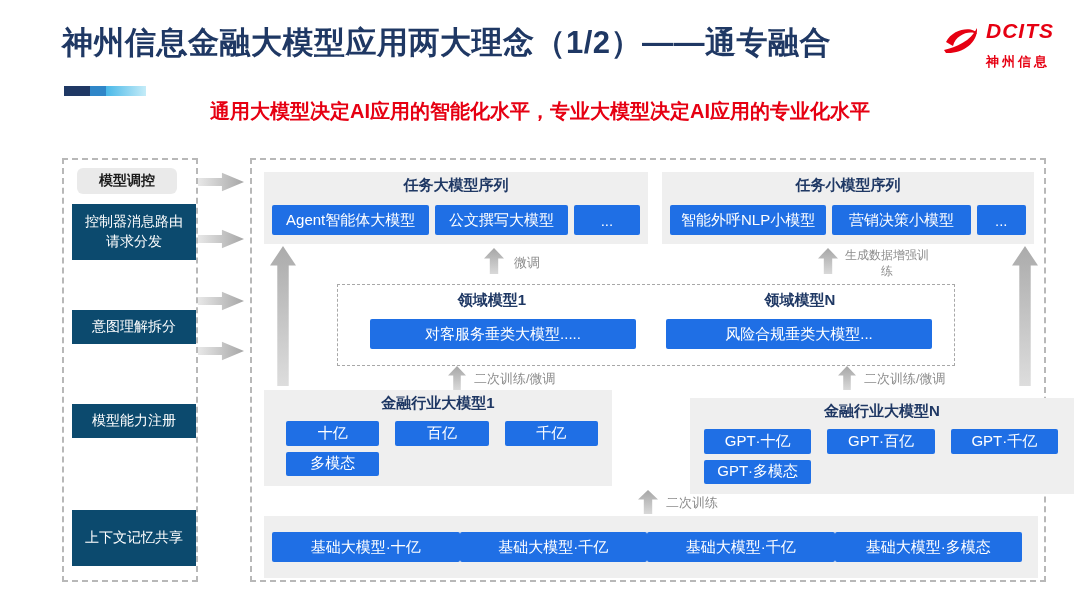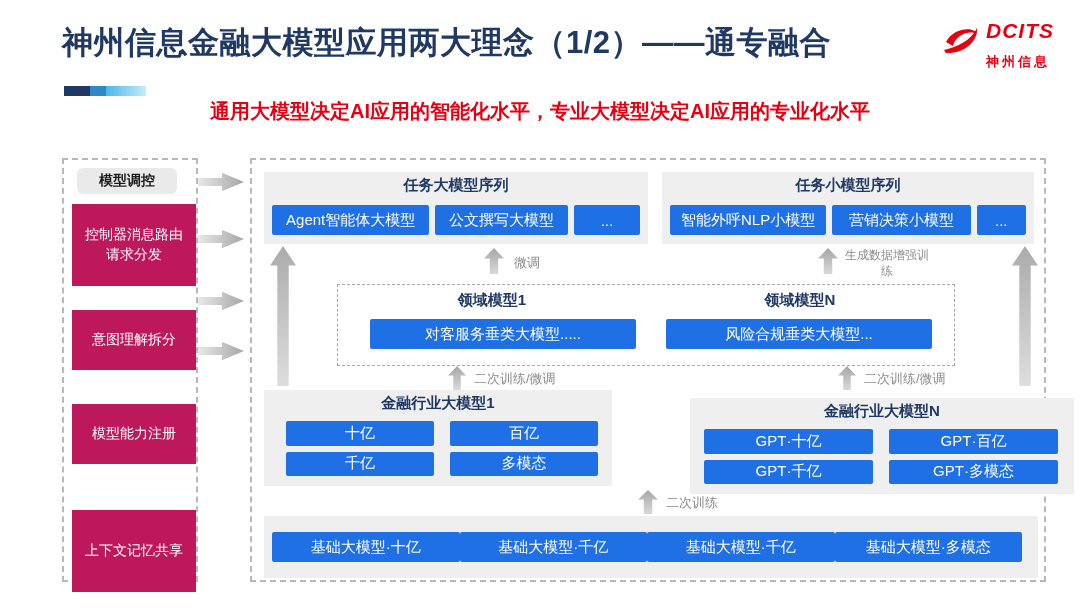--- a/index.html
+++ b/index.html
@@ -20,22 +20,22 @@
   .accent .a3{width:40px;background:linear-gradient(to right,#49b8e8,#c5ecf8);}
 
   .subtitle{left:0;right:0;top:98px;text-align:center;color:#e60012;font-size:20px;font-weight:bold;}
 
   .dashed-panel{border:2px dashed #b8b8b8;background:#fff;}
 
   
   .sidebar{left:62px;top:158px;width:132px;height:420px;}
   .sidebar-title{left:13px;top:8px;width:100px;height:26px;background:#eaeaea;color:#1a1a1a;
     font-weight:bold;font-size:14px;display:flex;align-items:center;justify-content:center;border-radius:6px;}
-  .side-item{left:8px;width:110px;background:#be185d;color:#fff;font-size:14px;line-height:1.4;
-    display:flex;align-items:center;justify-content:center;text-align:center;padding:13px 7px;box-sizing:content-box;}
+  .side-item{left:8px;width:110px;background:#0c4a6e;color:#fff;font-size:14px;line-height:1.4;
+    display:flex;align-items:center;justify-content:center;text-align:center;padding:0 7px;box-sizing:content-box;}
 
   
   .arrow-right{clip-path:polygon(0 30%,52% 30%,52% 4%,100% 50%,52% 96%,52% 70%,0 70%);
     background:linear-gradient(to right,#e8e8e8,#a6a6a6);}
   .arrow-up{clip-path:polygon(50% 0,100% 40%,71% 40%,71% 100%,29% 100%,29% 40%,0 40%);
     background:linear-gradient(to top,#d9d9d9,#a6a6a6);}
   .arrow-up.tall{clip-path:polygon(50% 0,100% 14%,72% 14%,72% 100%,28% 100%,28% 14%,0 14%);
     background:linear-gradient(to top,#dddddd,#ababab);}
 
   .gray-label{color:#8c8c8c;font-size:13px;white-space:nowrap;}
@@ -46,21 +46,21 @@
   .panel{position:absolute;background:#efefef;}
   .panel-title{position:absolute;left:0;right:0;top:4px;text-align:center;color:#1f3864;font-weight:bold;font-size:15px;}
   .blue-box{background:#1f6fe5;color:#fff;display:flex;align-items:center;justify-content:center;
     font-size:15px;border-radius:2px;text-align:center;white-space:nowrap;}
   .row{position:absolute;left:8px;right:8px;bottom:9px;display:flex;gap:6px;height:30px;}
 
   .domain{left:85px;top:124px;width:616px;height:80px;border:1.5px dashed #a8a8a8;background:#fff;position:absolute;}
   .domain-title{position:absolute;top:6px;width:50%;text-align:center;color:#1f3864;font-weight:bold;font-size:15px;}
   .domain-box{position:absolute;top:34px;width:266px;height:30px;}
 
-  .grid2{position:absolute;top:31px;bottom:10px;display:grid;grid-template-columns:1fr 1fr;column-gap:16px;row-gap:6px;}
+  .grid2{position:absolute;top:31px;bottom:10px;display:grid;grid-template-columns:1fr 1fr 1fr;column-gap:16px;row-gap:6px;}
 </style>
 </head>
 <body>
 
 <div class="slide">
 
   <div class="abs page-title">神州信息金融大模型应用两大理念（1/2）——通专融合</div>
 
   <div class="abs logo">
     <span>

